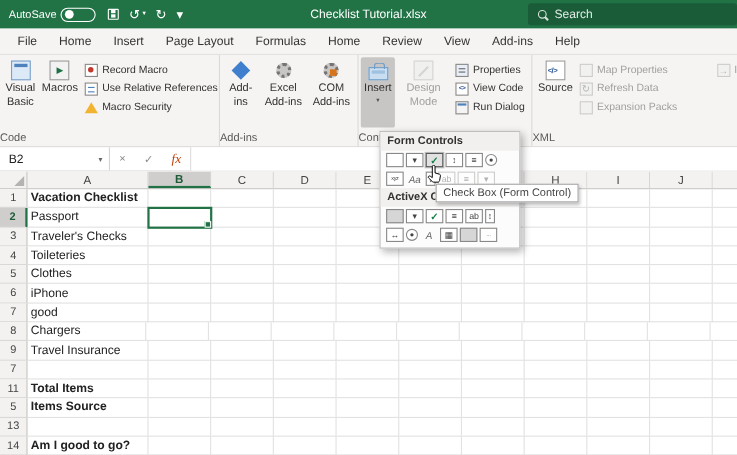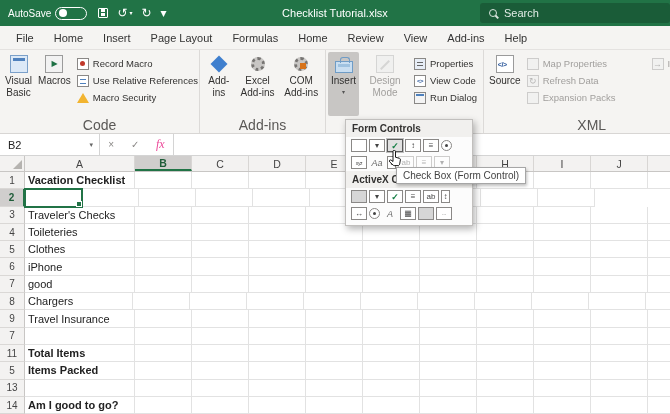--- a/index.html
+++ b/index.html
@@ -33,21 +33,21 @@
            display:flex;align-items:flex-end;padding-left:6px;border-bottom:1px solid #e4e2e0;}
   .rtab{padding:4px 10px 5px;font-size:11px;color:#333;}
   .rtab.active{font-weight:bold;color:#111;border-bottom:3px solid #217346;padding-bottom:2px;}
 
   
   .ribbon{position:absolute;top:50px;left:0;right:0;height:84px;background:#f5f4f2;
           border-bottom:1px solid #d8d6d4;display:flex;}
   .rgroup{display:flex;flex-direction:column;border-right:1px solid #dcdad8;flex:none;}
   .rgroup.flex{flex:1;}
   .rg-items{flex:1;display:flex;align-items:flex-start;padding:2px 2px 0;}
-  .rg-label{height:15px;line-height:15px;text-align:center;font-size:14px;color:#5a5856;}
+  .rg-label{height:15px;line-height:15px;text-align:left;font-size:10px;color:#5a5856;}
   .big-btn{display:flex;flex-direction:column;align-items:center;gap:2px;padding:3px 3px 0;
            height:64px;text-align:center;font-size:10px;line-height:1.15;color:#323130;border-radius:2px;}
   .big-btn .blabel{max-width:46px;}
   .big-btn.pressed{background:#c8c6c4;}
   .big-btn.disabled{color:#a19f9d;}
   .big-btn.disabled .bicon{opacity:.45;}
   .bcaret{font-size:6px;color:#555;}
   .small-col{display:flex;flex-direction:column;padding-top:3px;}
   .small-btn{display:flex;align-items:center;height:17px;font-size:9.5px;color:#323130;
              padding:0 3px;white-space:nowrap;}
@@ -96,21 +96,21 @@
   .si-import::before{content:"→";font-size:9px;color:#777;}
 
   
   .frow{position:absolute;top:134px;left:0;right:0;height:22px;background:#fff;
         border-bottom:1px solid #d4d4d4;display:flex;align-items:stretch;}
   .namebox{width:100px;border-right:1px solid #d4d4d4;display:flex;align-items:center;
            padding-left:8px;position:relative;font-size:11px;color:#222;}
   .nb-caret{position:absolute;right:6px;font-size:7px;color:#666;}
   .fbtns{width:74px;display:flex;align-items:center;justify-content:space-around;
          border-right:1px solid #d4d4d4;color:#8a8886;font-size:10px;}
-  .fx{font-style:italic;font-family:"Liberation Serif",serif;color:#ec4899;font-size:12px;text-align:right;}
+  .fx{font-style:italic;font-family:"Liberation Serif",serif;color:#c2410c;font-size:12px;text-align:right;}
   .finput{flex:1;background:#fff;}
 
   
   .grid{position:absolute;top:156px;left:0;right:0;bottom:0;background:#fff;overflow:hidden;}
   .chead{display:flex;height:16px;border-bottom:1px solid #c8c6c4;background:#f3f2f1;}
   .corner{width:25px;flex:none;border-right:1px solid #c8c6c4;background:#f3f2f1;position:relative;}
   .corner::after{content:"";position:absolute;right:2px;bottom:2px;
                  border-left:9px solid transparent;border-bottom:9px solid #b5b3b0;}
   .col-h{flex:none;border-right:1px solid #d8d6d4;background:#f3f2f1;display:flex;align-items:center;
          justify-content:center;font-size:10.5px;color:#444;}
@@ -340,20 +340,21 @@
         <div class="cell" style="width: 57px;"></div>
         <div class="cell" style="width: 57px;"></div>
         <div class="cell" style="width: 57px;"></div>
         <div class="cell" style="width: 57px;"></div>
         <div class="cell" style="width: 57px;"></div>
         <div class="cell" style="width: 57px;"></div>
         <div class="cell" style="width: 57px;"></div>
       </div>
       <div class="grow">
         <div class="row-h sel">2</div>
+        <div class="cell" style="width: 110px;">Passport</div>
         <div class="cell selcell" style="width: 57px;"></div>
         <div class="cell" style="width: 57px;"></div>
         <div class="cell" style="width: 57px;"></div>
         <div class="cell" style="width: 57px;"></div>
         <div class="cell" style="width: 57px;"></div>
         <div class="cell" style="width: 57px;"></div>
         <div class="cell" style="width: 57px;"></div>
         <div class="cell" style="width: 57px;"></div>
         <div class="cell" style="width: 57px;"></div>
         <div class="cell" style="width: 57px;"></div>
@@ -479,21 +480,21 @@
         <div class="cell" style="width: 57px;"></div>
         <div class="cell" style="width: 57px;"></div>
         <div class="cell" style="width: 57px;"></div>
         <div class="cell" style="width: 57px;"></div>
         <div class="cell" style="width: 57px;"></div>
         <div class="cell" style="width: 57px;"></div>
         <div class="cell" style="width: 57px;"></div>
       </div>
       <div class="grow">
         <div class="row-h">5</div>
-        <div class="cell b" style="width: 110px;">Items Packed</div>
+        <div class="cell b" style="width: 110px;">Items Source</div>
         <div class="cell" style="width: 57px;"></div>
         <div class="cell" style="width: 57px;"></div>
         <div class="cell" style="width: 57px;"></div>
         <div class="cell" style="width: 57px;"></div>
         <div class="cell" style="width: 57px;"></div>
         <div class="cell" style="width: 57px;"></div>
         <div class="cell" style="width: 57px;"></div>
         <div class="cell" style="width: 57px;"></div>
         <div class="cell" style="width: 57px;"></div>
         <div class="cell" style="width: 57px;"></div>

